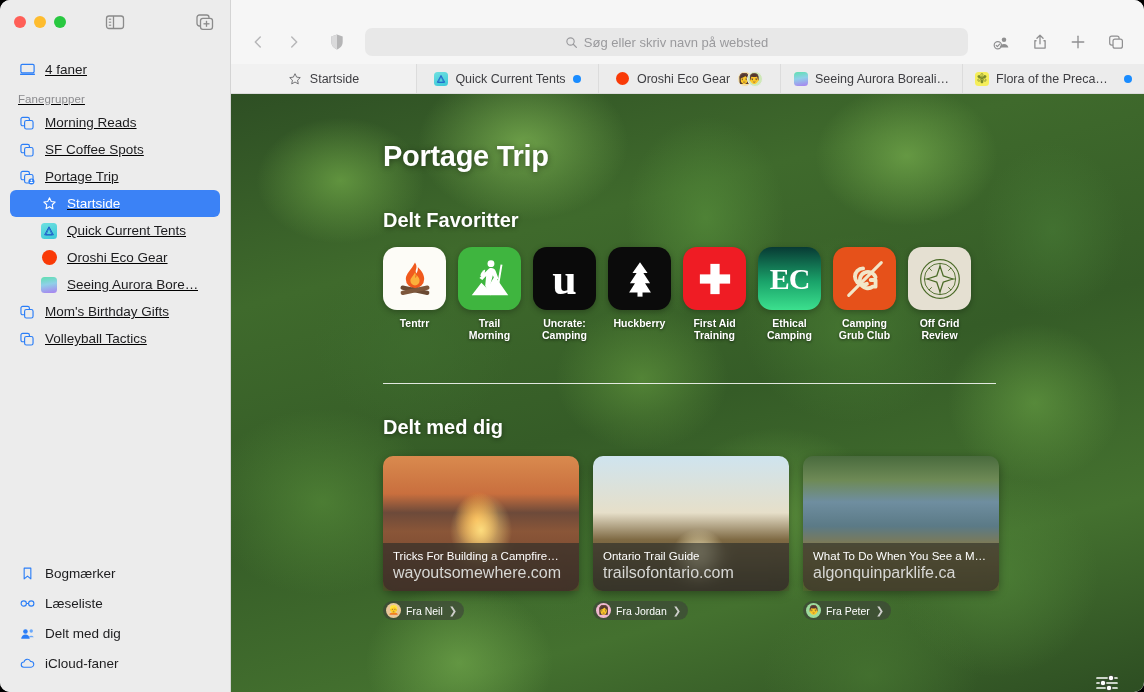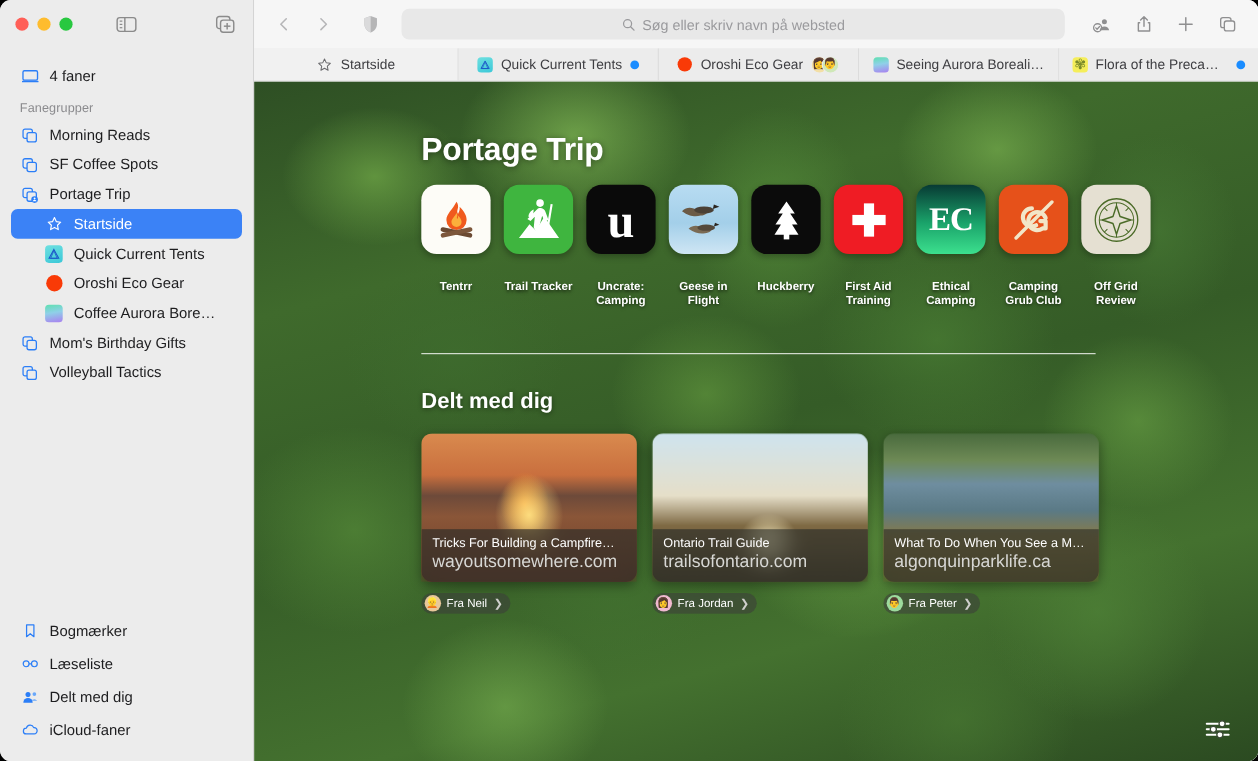--- a/index.html
+++ b/index.html
@@ -29,21 +29,21 @@
     height: 44px; display: flex; align-items: center;
     padding: 0 14px; gap: 8px;
   }
   .dot { width: 12px; height: 12px; border-radius: 50%; }
   .dot.red { background: #ff5f57; }
   .dot.yellow { background: #febc2e; }
   .dot.green { background: #28c840; }
   .tb-spacer { flex: 1; }
   .side-ico { width: 22px; height: 20px; opacity: .72; cursor: default; }
 
-  .side-scroll { flex: 1; overflow: hidden; padding-top: 6px; }
+  .side-scroll { flex: 1; overflow: hidden; padding-top: 6px; text-decoration: underline; }
   .row {
     display: flex; align-items: center;
     height: 27px; margin: 0 10px;
     padding: 0 8px; border-radius: 6px;
     font-size: 13.5px; color: #1d1d1f;
     gap: 9px; white-space: nowrap;
   }
   .row.selected { background: #3b82f6; color: #fff; }
   .row .label { overflow: hidden; text-overflow: ellipsis; }
   .row-icon { width: 18px; height: 18px; flex: none;
@@ -72,20 +72,21 @@
   
   .main {
     position: absolute; left: 231px; top: 0;
     width: 913px; height: 692px;
     background: #f6f6f6;
   }
   .toolbar {
     height: 44px; display: flex; align-items: center;
     padding: 0 14px; gap: 10px;
     background: #f6f6f6;
+    margin-top: 20px;
   }
   .nav-btn {
     width: 26px; height: 26px; display: flex;
     align-items: center; justify-content: center;
     color: #b6b6b8;
   }
   .shield { margin-left: 12px; opacity: .62; display: flex; }
   .addr {
     flex: 1; height: 28px; margin: 0 10px;
     background: #e8e8e8; border-radius: 7px;
@@ -163,21 +164,21 @@
   
   .favs { display: flex; gap: 12px; margin-top: 15px; }
   .favcell { width: 63px; text-align: center; }
   .tile {
     width: 63px; height: 63px; border-radius: 14px;
     display: flex; align-items: center; justify-content: center;
     overflow: hidden; position: relative;
     box-shadow: 0 2px 6px rgba(0,0,0,.28);
   }
   .favname {
-    margin-top: 24px; font-size: 10.5px; color: #fff; font-weight: 600;
+    margin-top: 7px; font-size: 10.5px; color: #fff; font-weight: 600;
     line-height: 12px; text-shadow: 0 1px 3px rgba(0,0,0,.6);
   }
 
   .t-tentrr { background: #fdfcf7; }
   .t-trail  { background: #3fb53f; }
   .t-uncrate{ background: #0a0a0a; }
   .t-geese  { background: linear-gradient(180deg,#b8dcf2 0%, #a3cfe9 55%, #cfe6f4 100%); }
   .t-huck   { background: #0b0b0b; }
   .t-aid    { background: #ef1c24; }
   .t-ec     { background: linear-gradient(180deg,#083a34 0%, #1aa36a 55%, #3ce08e 100%); }
@@ -352,21 +353,21 @@
               <i></i>
             </span>
         </span>
         <span class="label">Oroshi Eco Gear</span>
       </div>
 
       <div class="row indent">
         <span class="row-icon">
           <span class="fav aurora"></span>
         </span>
-        <span class="label">Coffee Aurora Bore…</span>
+        <span class="label">Seeing Aurora Bore…</span>
       </div>
 
 
       <div class="row">
         <span class="row-icon">
           <svg viewBox="0 0 18 18" width="16" height="16">
             <rect x="2.2" y="2.6" width="9.5" height="9.5" rx="2" fill="none" stroke="#2b7ef7" stroke-width="1.3"></rect>
             <rect x="6.3" y="6.2" width="9.5" height="9.5" rx="2" fill="#ececec" stroke="#2b7ef7" stroke-width="1.3"></rect>
           </svg>
         </span>
@@ -533,20 +534,21 @@
       </div>
     </div>
 
     <div class="startpage">
       <div class="bg"></div>
 
       <div class="content">
 
         <div class="h1">Portage Trip</div>
 
+        <div class="h2">Delt Favoritter</div>
 
         <div class="favs">
 
           <div class="favcell">
             <div class="tile t-tentrr">
               <svg viewBox="0 0 50 50" width="46" height="46">
                 <path d="M25 7c4 6-1 8 1.5 12C29 15 28 12 28 12c5 5 7 9 7 13a10 10 0 11-20 0c0-6 6-10 10-18z" fill="#f05a1e"></path>
                 <path d="M25 18c2 3-.5 4 .8 6 1.2-2 .7-3.5.7-3.5 2.5 2.5 3.5 4.5 3.5 6.5a5 5 0 11-10 0c0-3 3-5 5-9z" fill="#fbb03b"></path>
                 <rect x="9" y="35" width="32" height="4.6" rx="2.3" fill="#6b4a33" transform="rotate(12 25 37)"></rect>
                 <rect x="9" y="35" width="32" height="4.6" rx="2.3" fill="#7d573c" transform="rotate(-12 25 37)"></rect>
@@ -558,43 +560,30 @@
           <div class="favcell">
             <div class="tile t-trail">
               <svg viewBox="0 0 50 50" width="48" height="48">
                 <path d="M6 42l10-13 6 6 8-13 14 20z" fill="#fff"></path>
                 <circle cx="26" cy="9" r="3.6" fill="#fff"></circle>
                 <path d="M24 14c3-1 6 0 7 3l3 8-4 1-2-5-3 11 4 9-4 1-5-10 1-10-4 4-3-2z" fill="#fff"></path>
                 <line x1="37" y1="10" x2="33" y2="34" stroke="#fff" stroke-width="2"></line>
                 <path d="M20 15c-3 1-5 4-5 7l4 1z" fill="#fff"></path>
               </svg>
             </div>
-            <div class="favname">Trail Tracker</div>
+            <div class="favname">Trail Morning</div>
           </div>
 
           <div class="favcell">
             <div class="tile t-uncrate">
               <span style="font-family:'Liberation Serif',serif;font-weight:bold;font-size:44px;color:#fff;line-height:1;margin-top:2px;">u</span>
             </div>
             <div class="favname">Uncrate: Camping</div>
           </div>
 
-          <div class="favcell">
-            <div class="tile t-geese">
-              <svg viewBox="0 0 60 60" width="60" height="60">
-                <path d="M10 22c5-5 10-3 14-1 3 1 8 1 12-3-1 5-5 8-9 8-5 1-10 1-17-4z" fill="#6b5a46"></path>
-                <ellipse cx="30" cy="21" rx="9" ry="3.2" fill="#4a4036"></ellipse>
-                <path d="M38 20l6-2-5-2z" fill="#2b2520"></path>
-                <path d="M16 38c4-4 9-3 13-1 3 1 7 1 10-2-1 4-4 7-8 7-4 1-9 0-15-4z" fill="#7a6a54"></path>
-                <ellipse cx="32" cy="37" rx="8" ry="2.8" fill="#54483b"></ellipse>
-                <path d="M39 36l5-1.6-4-1.8z" fill="#2b2520"></path>
-              </svg>
-            </div>
-            <div class="favname">Geese in Flight</div>
-          </div>
 
           <div class="favcell">
             <div class="tile t-huck">
               <svg viewBox="0 0 50 50" width="42" height="42">
                 <path d="M25 5l9 13h-5l8 12h-6l7 11H12l7-11h-6l8-12h-5z" fill="#fff"></path>
                 <rect x="22" y="38" width="6" height="8" fill="#fff"></rect>
               </svg>
             </div>
             <div class="favname">Huckberry</div>
           </div>

